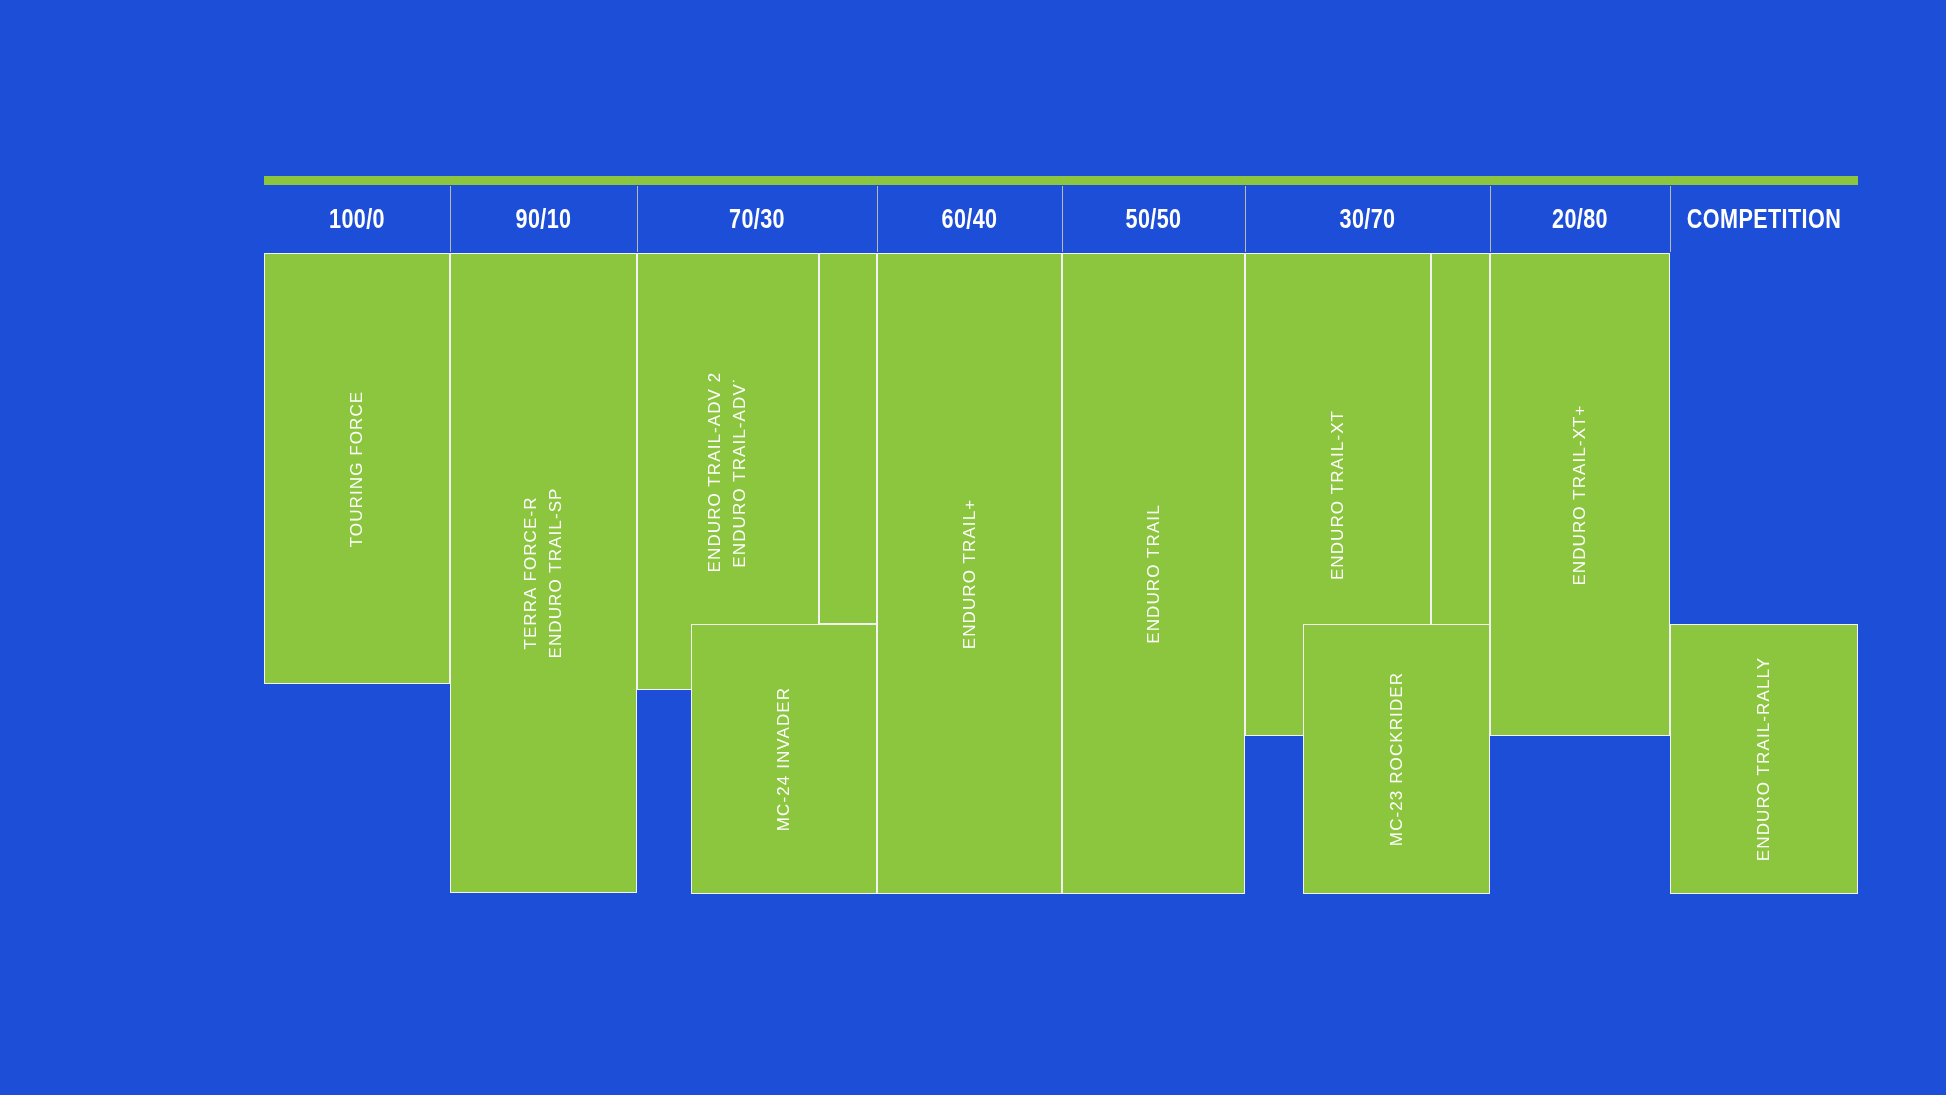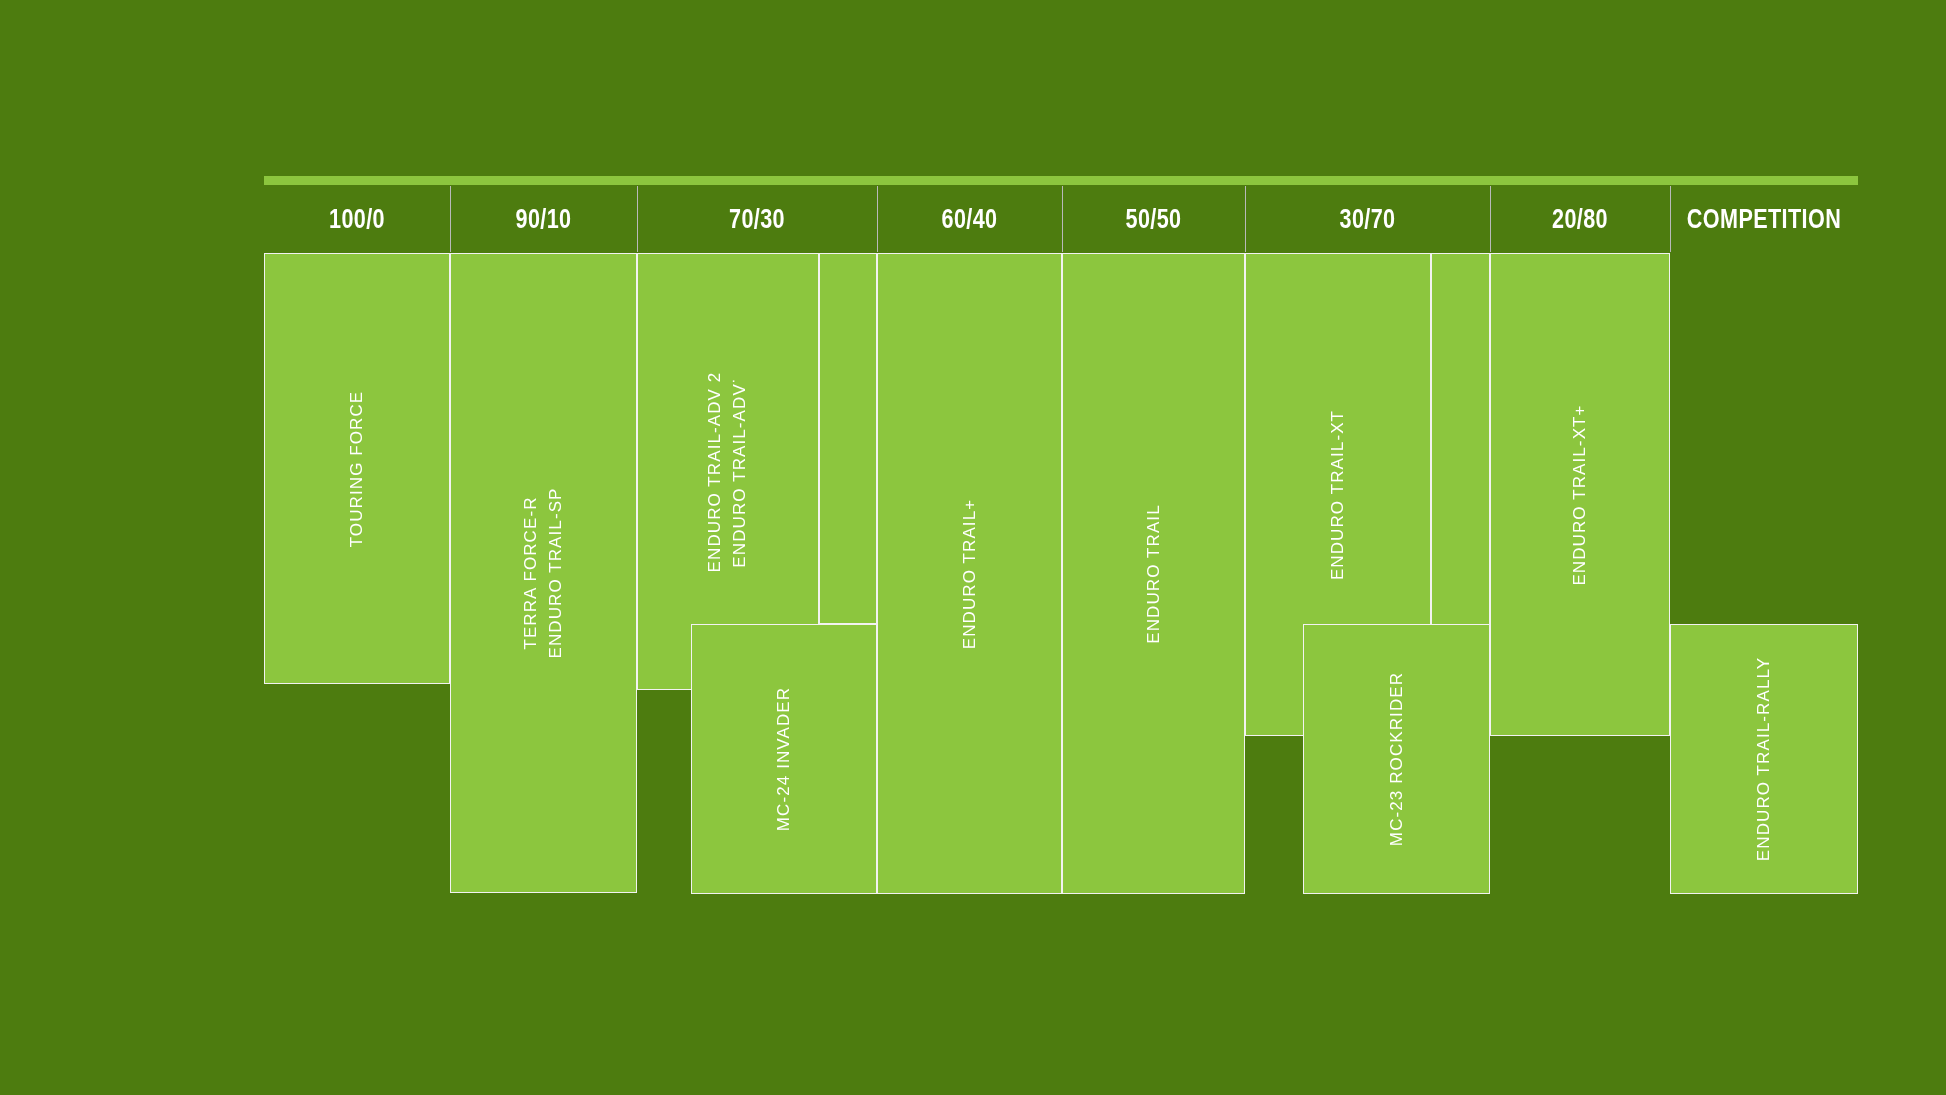--- a/index.html
+++ b/index.html
@@ -1,19 +1,19 @@
 <!DOCTYPE html>
 <html><head>
 <meta charset="utf-8">
 <title>Tire Range Chart</title>
 <style>
   html,body{margin:0;padding:0;background:#000;}
   body{width:1946px;height:1095px;overflow:hidden;
        font-family:"Liberation Sans","DejaVu Sans",sans-serif;}
-  #stage{position:relative;width:1946px;height:1095px;background:#4d7c0f;}
+  #stage{position:relative;width:1946px;height:1095px;background:#1d4ed8;}
 
   
   .top-rule{position:absolute;background:#8cc63e;}
 
   
   .header-band{position:absolute;}
   .hdr-cell{position:absolute;display:flex;align-items:center;justify-content:center;
             color:#ffffff;font-weight:700;letter-spacing:0.5px;
             font-family:"Liberation Sans","DejaVu Sans",sans-serif;
             transform:scaleX(.80);transform-origin:center center;white-space:nowrap;}

